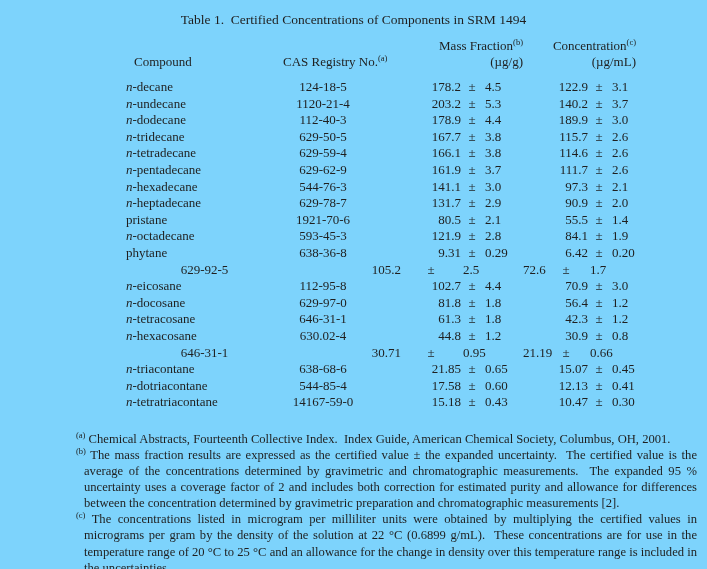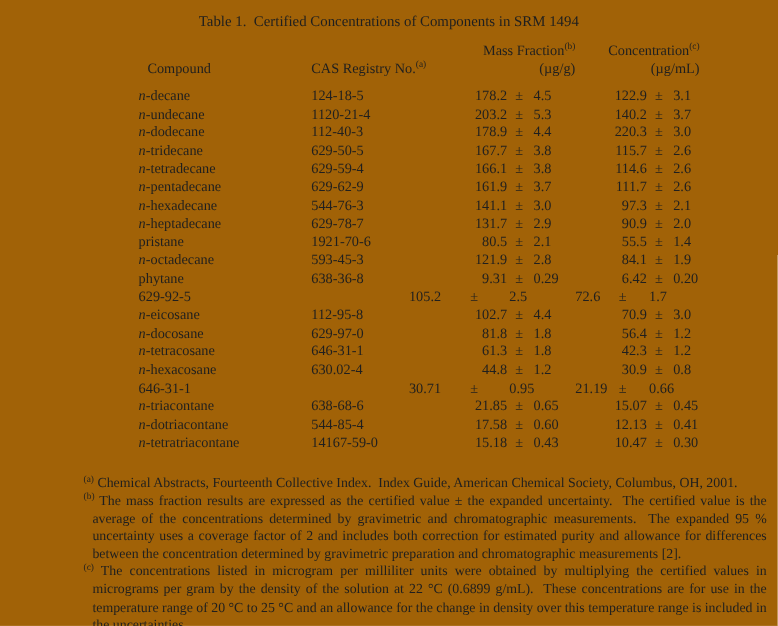--- a/index.html
+++ b/index.html
@@ -7,21 +7,21 @@
     width: 707px; height: 569px;
     background: #ffffff;
     color: #1f1f1f;
     font-family: "Liberation Serif", "DejaVu Serif", serif;
     font-size: 13px;
   }
   .page {
     position: relative;
     width: 707px; height: 569px;
     overflow: hidden;
-    background: #a16207;
+    background: #7dd3fc;
   }
   .title {
     padding-top: 12px;
     text-align: center;
     font-size: 13.5px;
     white-space: pre-wrap;
   }
   sup.s {
     font-size: 8.5px;
     vertical-align: super;
@@ -41,21 +41,21 @@
   .tbody { margin-top: 9px; }
   .tr {
     display: grid;
     grid-template-columns: 126px 157px 80px 38px 60px 22px 40px 21px 44px 22px 50px;
     height: 16.6px;
     line-height: 16.6px;
   }
   .td { overflow: visible; white-space: nowrap; }
   .td.compound { text-align: left; }
   .td.compound i { font-style: italic; }
-  .td.cas { text-align: left; }
+  .td.cas { text-align: center; }
   .td.val { text-align: right; }
   .td.pm  { text-align: center; }
   .td.unc { text-align: left; padding-left: 2px; }
   
   .footnotes { margin-top: 20px; }
   .footnote {
     margin-left: 84px;
     margin-right: 10px;
     text-indent: -8px;
     text-align: justify;
@@ -118,21 +118,21 @@
 
     <div class="tr">
       <span class="td"></span>
       <span class="td compound"><i>n</i><span>-dodecane</span></span>
       <span class="td cas">112-40-3</span>
       <span class="td"></span>
       <span class="td val">178.9</span>
       <span class="td pm">±</span>
       <span class="td unc">4.4</span>
       <span class="td"></span>
-      <span class="td val">220.3</span>
+      <span class="td val">189.9</span>
       <span class="td pm">±</span>
       <span class="td unc">3.0</span>
     </div>
 
     <div class="tr">
       <span class="td"></span>
       <span class="td compound"><i>n</i><span>-tridecane</span></span>
       <span class="td cas">629-50-5</span>
       <span class="td"></span>
       <span class="td val">167.7</span>

